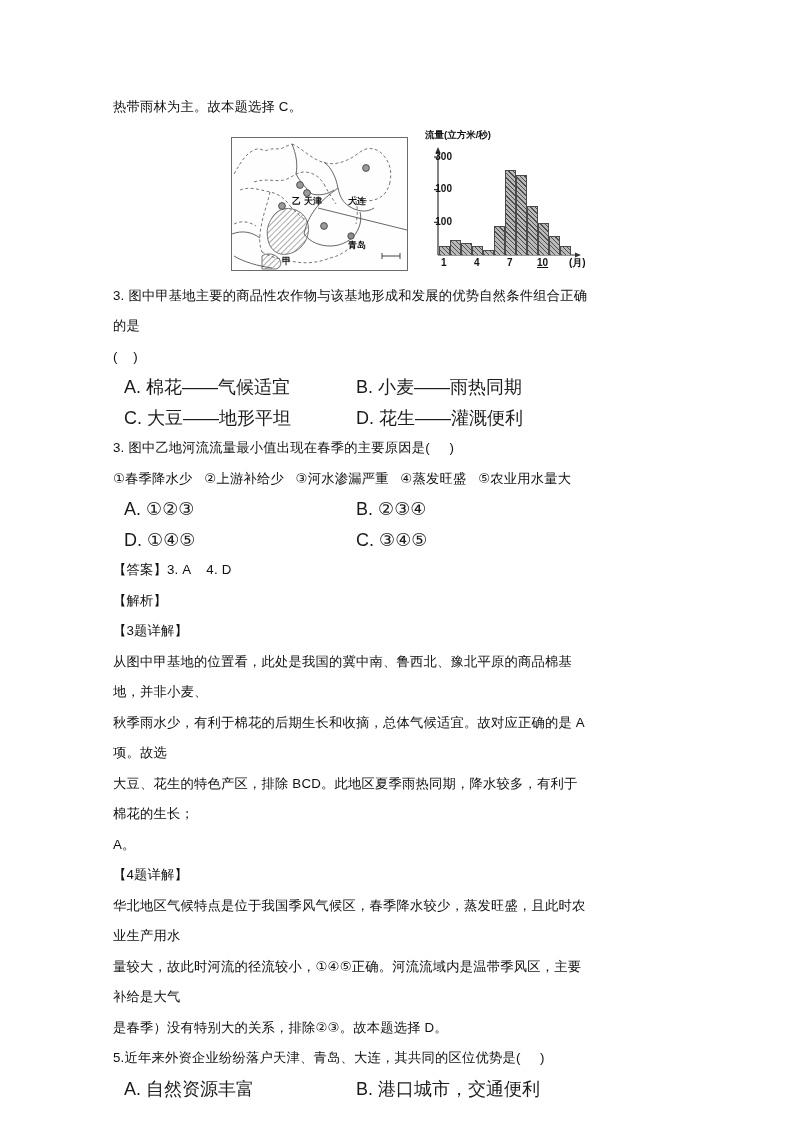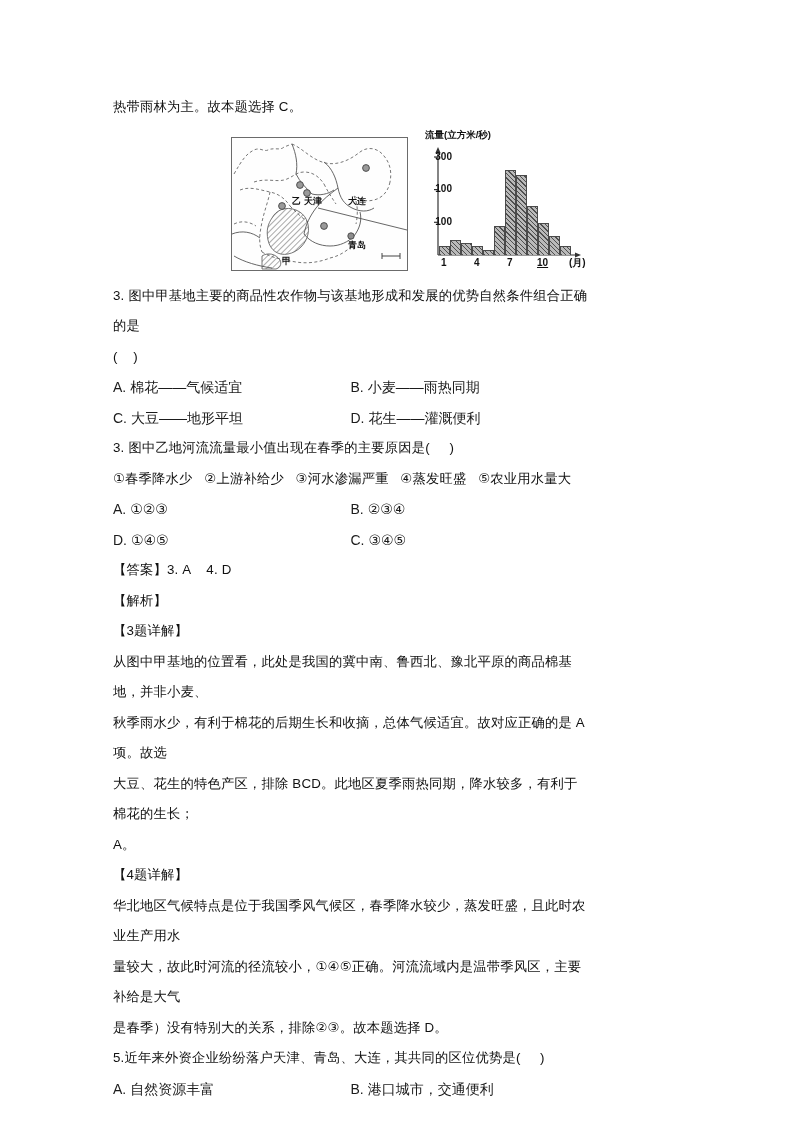--- a/index.html
+++ b/index.html
@@ -27,22 +27,23 @@
     font-size: 13.3px;
     line-height: 30.5px;
     letter-spacing: 0.2px;
     white-space: pre-wrap;
     color: #111;
   }
 
   
   .opt-row {
     display: flex;
-    font-size: 14px;
+    font-size: 18px;
     line-height: 30.5px;
+    margin-left: 11px;
   }
   .opt-col {
     width: 50%;
     white-space: pre;
   }
 
   
   .figure-wrap {
     position: relative;
     height: 150px;

